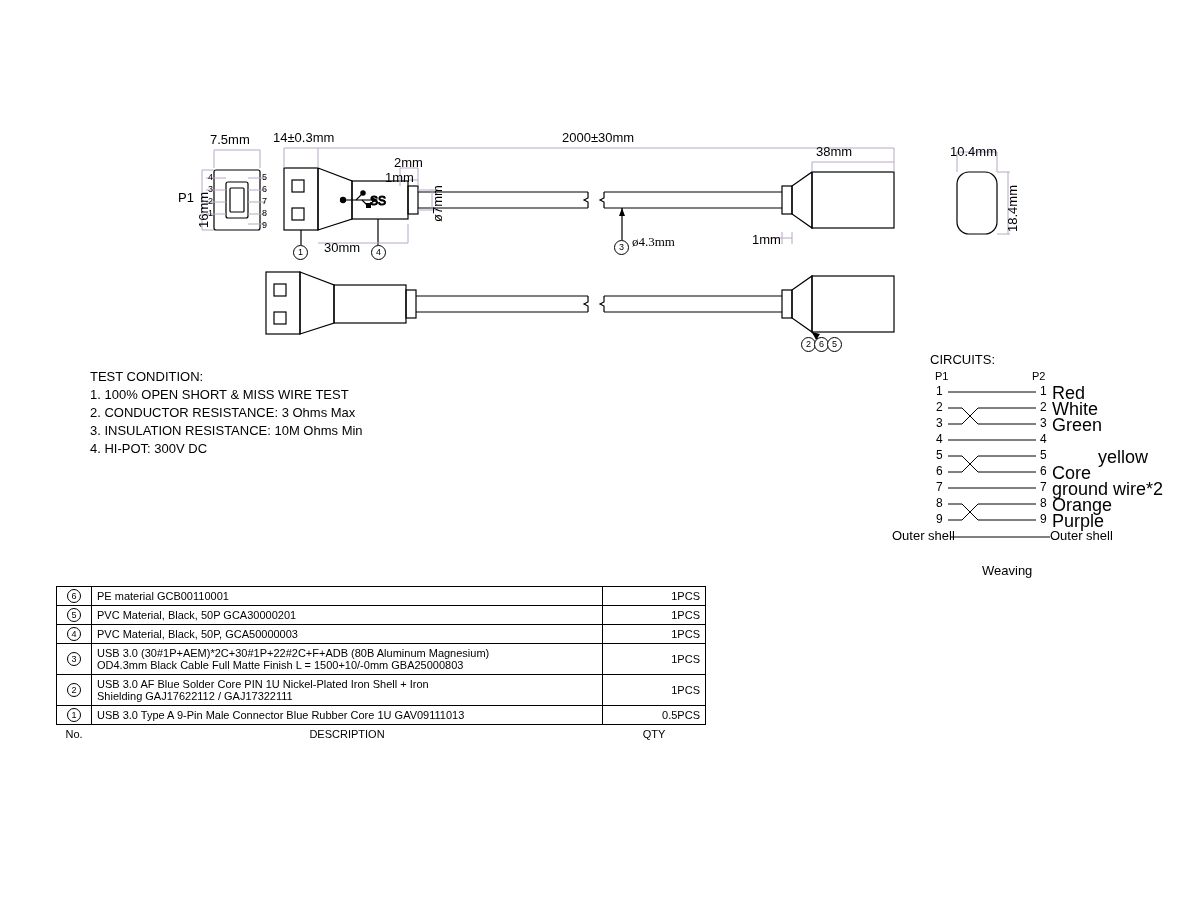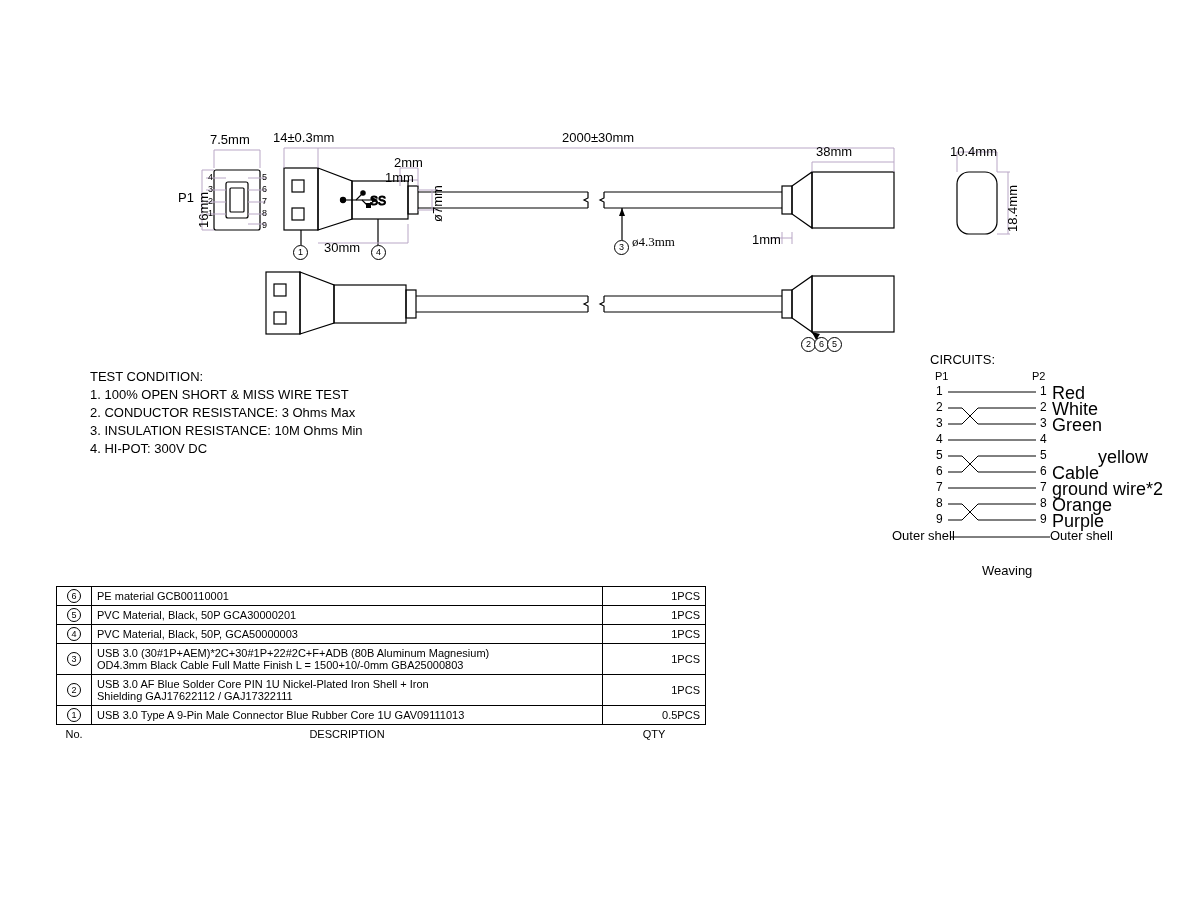--- a/index.html
+++ b/index.html
@@ -310,21 +310,21 @@
     <div class="pinlabel" style="left:140px; top:112px;">6</div>
     <div class="pinlabel" style="left:140px; top:128px;">7</div>
     <div class="pinlabel" style="left:140px; top:144px;">8</div>
     <div class="pinlabel" style="left:140px; top:160px;">9</div>
 
     <div class="wirecolor" style="left:152px; top:31px;">Red</div>
     <div class="wirecolor" style="left:152px; top:47px;">White</div>
     <div class="wirecolor" style="left:152px; top:63px;">Green</div>
     <div class="wirecolor" style="left:152px; top:79px;"></div>
     <div class="wirecolor" style="left:158px; top:95px;margin-left:40px;">yellow</div>
-    <div class="wirecolor" style="left:152px; top:111px;">Cable</div>
+    <div class="wirecolor" style="left:152px; top:111px;">Core</div>
     <div class="wirecolor" style="left:152px; top:127px;">ground wire*2</div>
     <div class="wirecolor" style="left:152px; top:143px;">Orange</div>
     <div class="wirecolor" style="left:152px; top:159px;">Purple</div>
 
     <div class="txt" style="left:-8px; top:176px;">Outer shell</div>
     <div class="txt" style="left:150px; top:176px;">Outer shell</div>
     <div class="txt" style="left:82px; top:187px;margin-top:24px;">Weaving</div>
   </div>
 
   <table id="bom">

